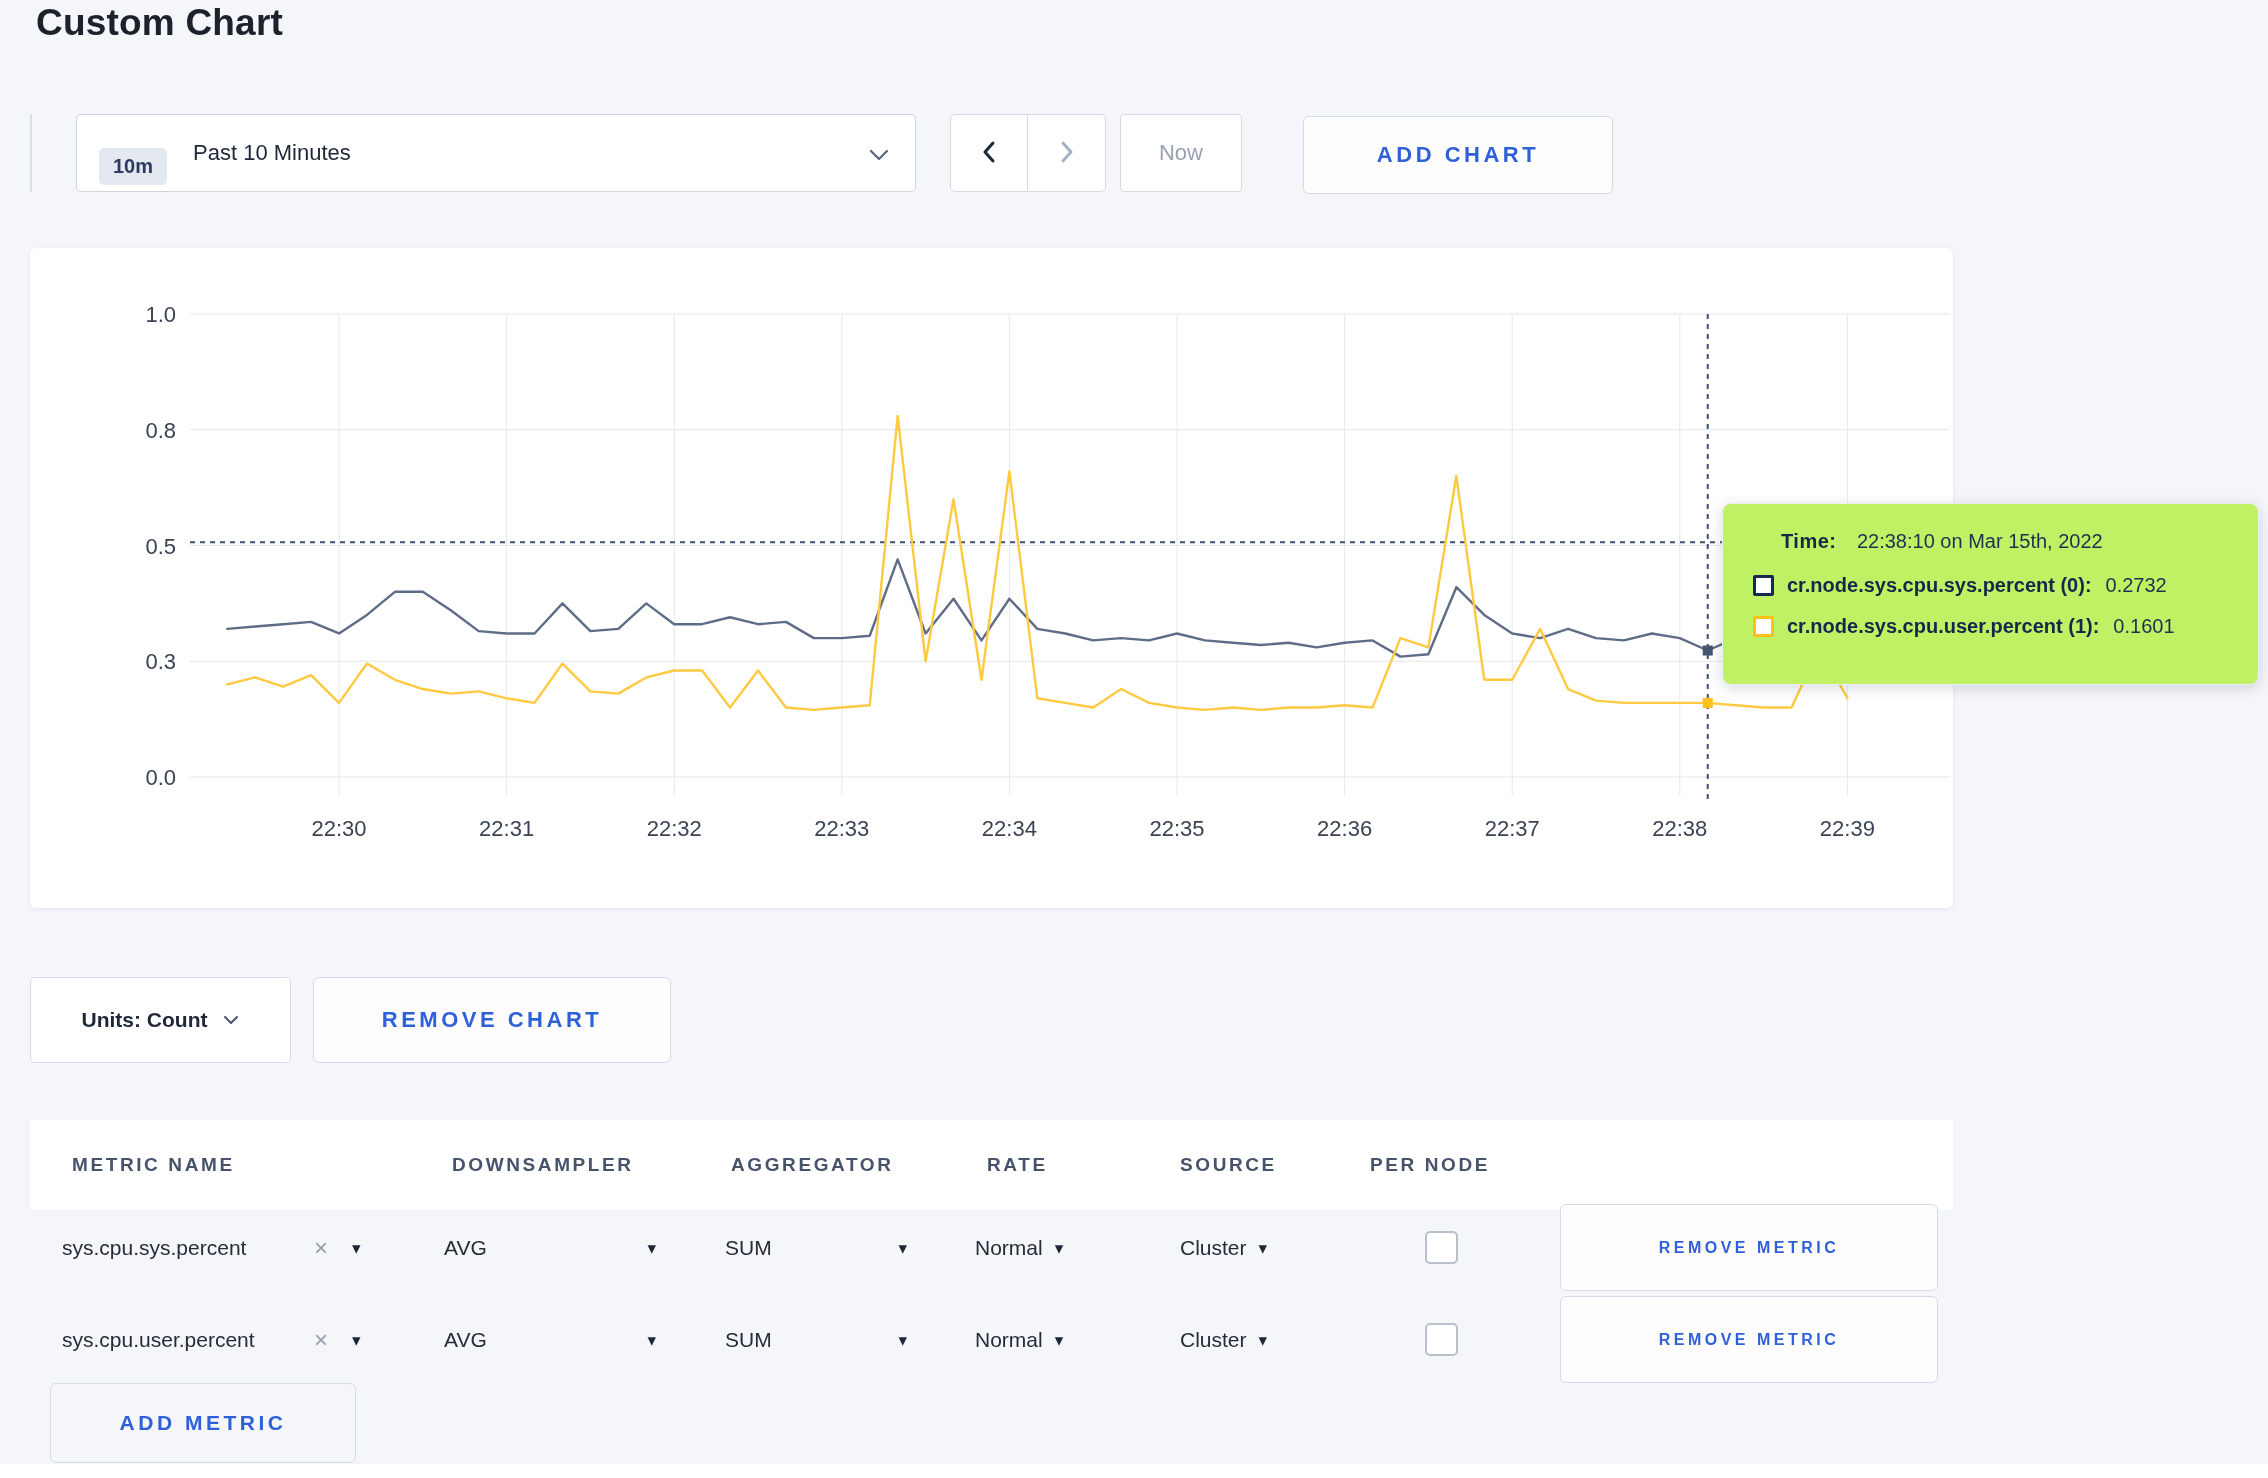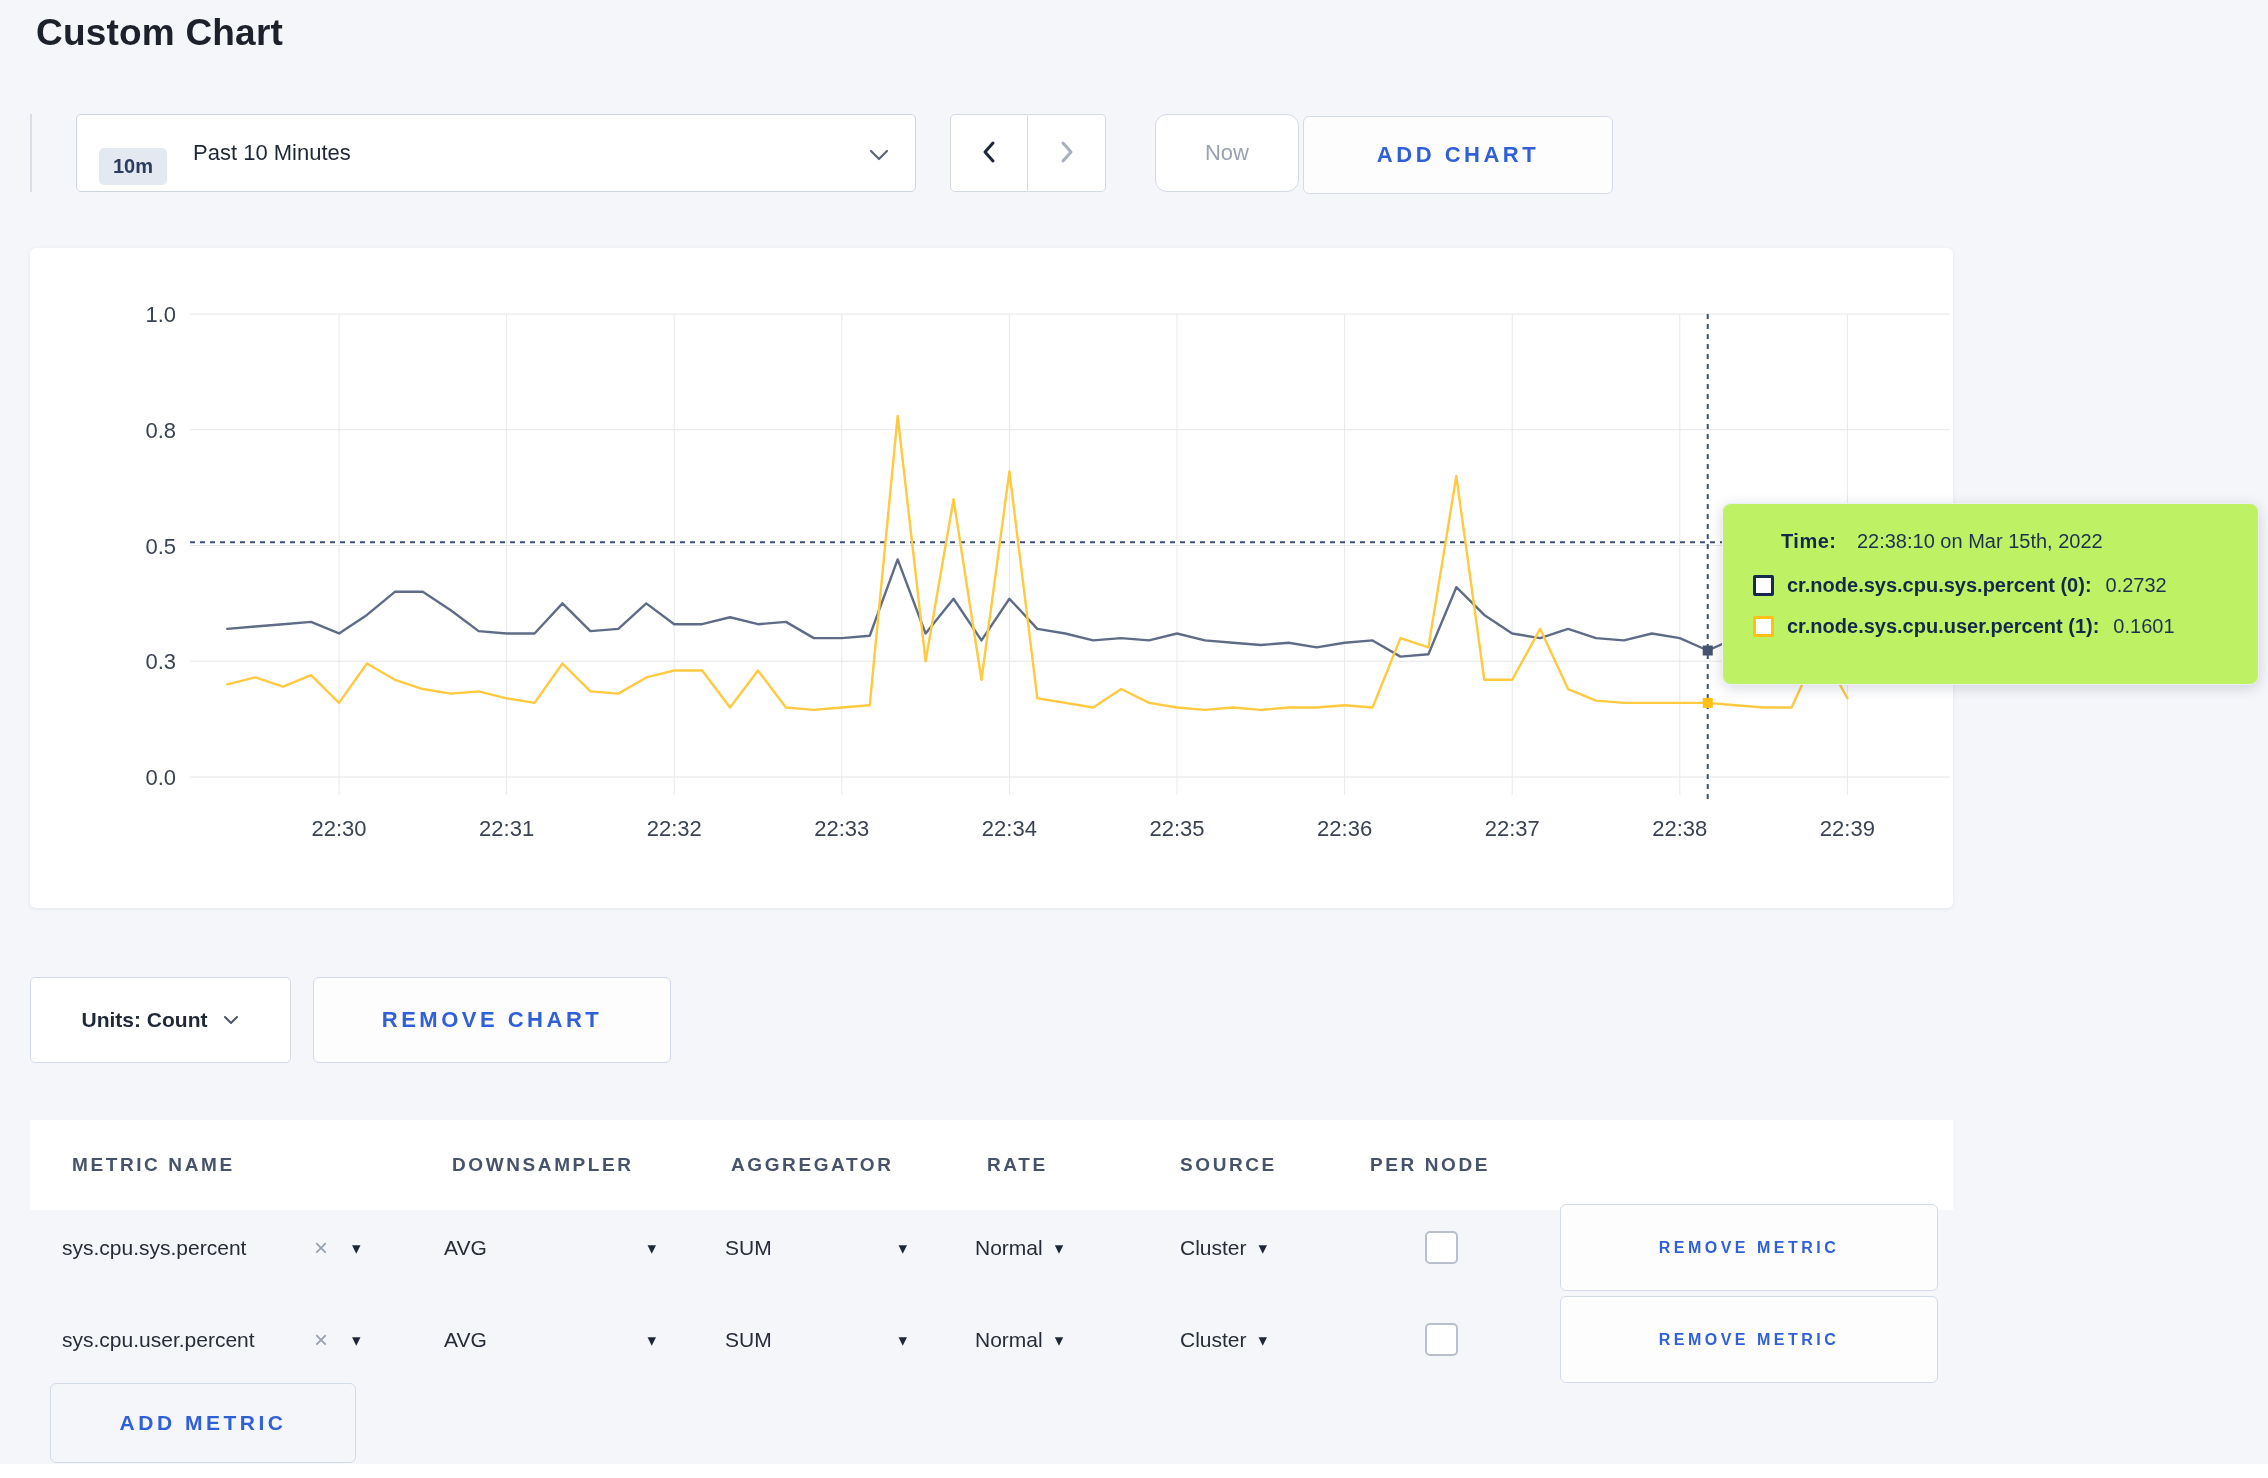--- a/index.html
+++ b/index.html
@@ -1,32 +1,32 @@
 <!DOCTYPE html>
 <html><head>
 <meta charset="utf-8">
 <style>
   html,body{margin:0;padding:0;}
   body{background:#f5f6fa;font-family:"Liberation Sans",sans-serif;}
   .page{position:relative;width:2268px;height:1478px;background:#f5f6fa;overflow:hidden;}
 
   
-  .page-title{position:absolute;left:36px;top:12px;margin:0;font-size:37px;font-weight:600;color:#1c212b;letter-spacing:.2px;}
+  .page-title{position:absolute;left:36px;top:2px;margin:0;font-size:37px;font-weight:600;color:#1c212b;letter-spacing:.2px;}
 
   
   .tb-divider{position:absolute;left:30px;top:114px;width:2px;height:78px;background:#d9dee7;}
   .time-picker{position:absolute;left:76px;top:114px;width:840px;height:78px;background:#fff;border:1px solid #cdd5e0;border-radius:5px;display:flex;align-items:center;box-sizing:border-box;cursor:pointer;}
   .tw-badge{margin-left:22px;background:#e4e9f1;border-radius:5px;padding:7px 14px;font-size:20px;font-weight:700;color:#2c3c5e;margin-top:27px;}
   .tp-label{margin-left:26px;font-size:22px;color:#1e2736;}
   .tp-chevron{position:absolute;right:26px;top:32px;}
   .nav-group{position:absolute;left:950px;top:114px;display:flex;}
   .nav-btn{width:78px;height:78px;background:#fff;border:1px solid #d3dae4;display:flex;align-items:center;justify-content:center;padding:0;cursor:pointer;box-sizing:border-box;}
   .nav-btn.prev{border-radius:5px 0 0 5px;}
   .nav-btn.next{border-radius:0 5px 5px 0;border-left:none;}
-  .now-btn{position:absolute;left:1120px;top:114px;width:144px;height:78px;background:#fff;border:1px solid #d3dae4;border-radius:12px;font-size:22px;color:#99a2b1;font-family:inherit;cursor:pointer;margin-left:35px;}
+  .now-btn{position:absolute;left:1120px;top:114px;width:122px;height:78px;background:#fff;border:1px solid #d3dae4;border-radius:4px;font-size:22px;color:#99a2b1;font-family:inherit;cursor:pointer;}
   .btn-blue{background:#fdfdfe;border:1px solid #d4dbe8;border-radius:6px;color:#2f5fd9;font-family:inherit;font-size:22px;font-weight:600;letter-spacing:3.5px;cursor:pointer;}
   .add-chart-btn{position:absolute;left:1303px;top:116px;width:310px;height:78px;}
 
   
   .chart-card{position:absolute;left:30px;top:248px;width:1923px;height:660px;background:#fff;border-radius:6px;box-shadow:0 1px 4px rgba(40,50,80,.08);}
   .chart-card svg{display:block;}
   svg text{font-family:"Liberation Sans",sans-serif;font-size:22px;fill:#3a4352;}
 
   
   .chart-tooltip{position:absolute;left:1722px;top:503px;width:537px;height:182px;background:#bef264;border:1px solid #eceff4;border-radius:9px;box-shadow:0 3px 14px rgba(35,48,78,.18);box-sizing:border-box;padding:26px 0 0 30px;z-index:5;}

